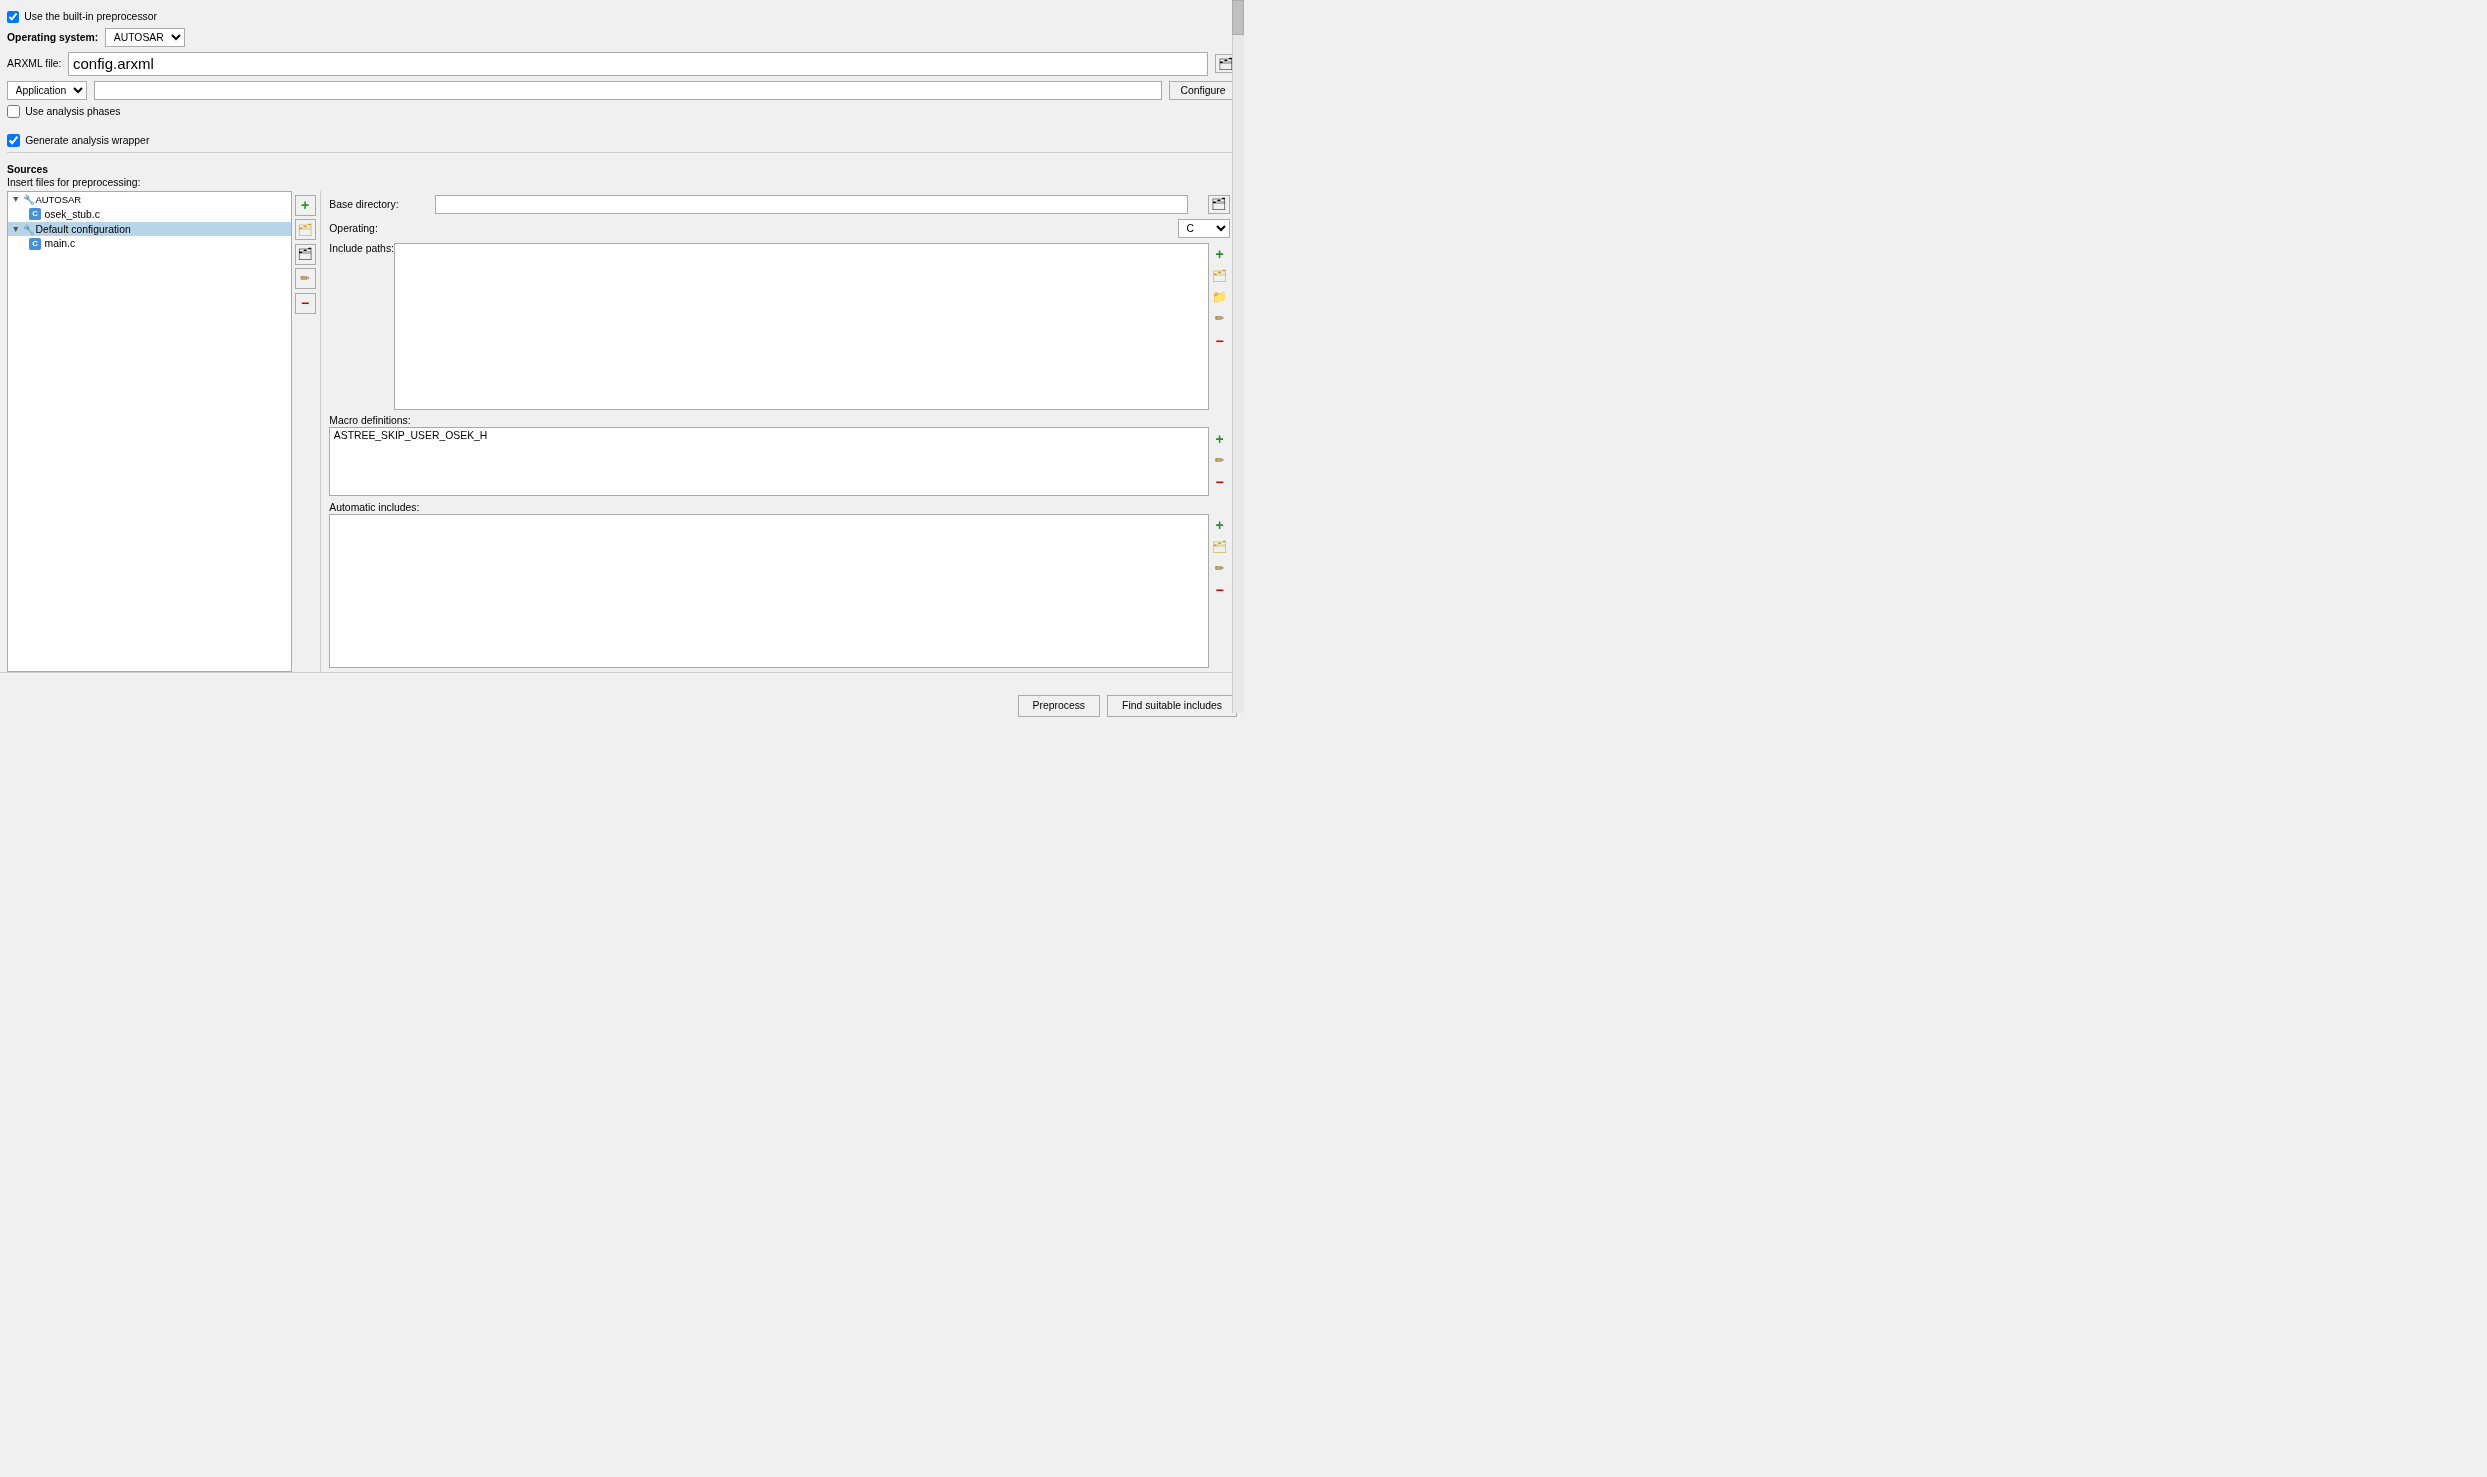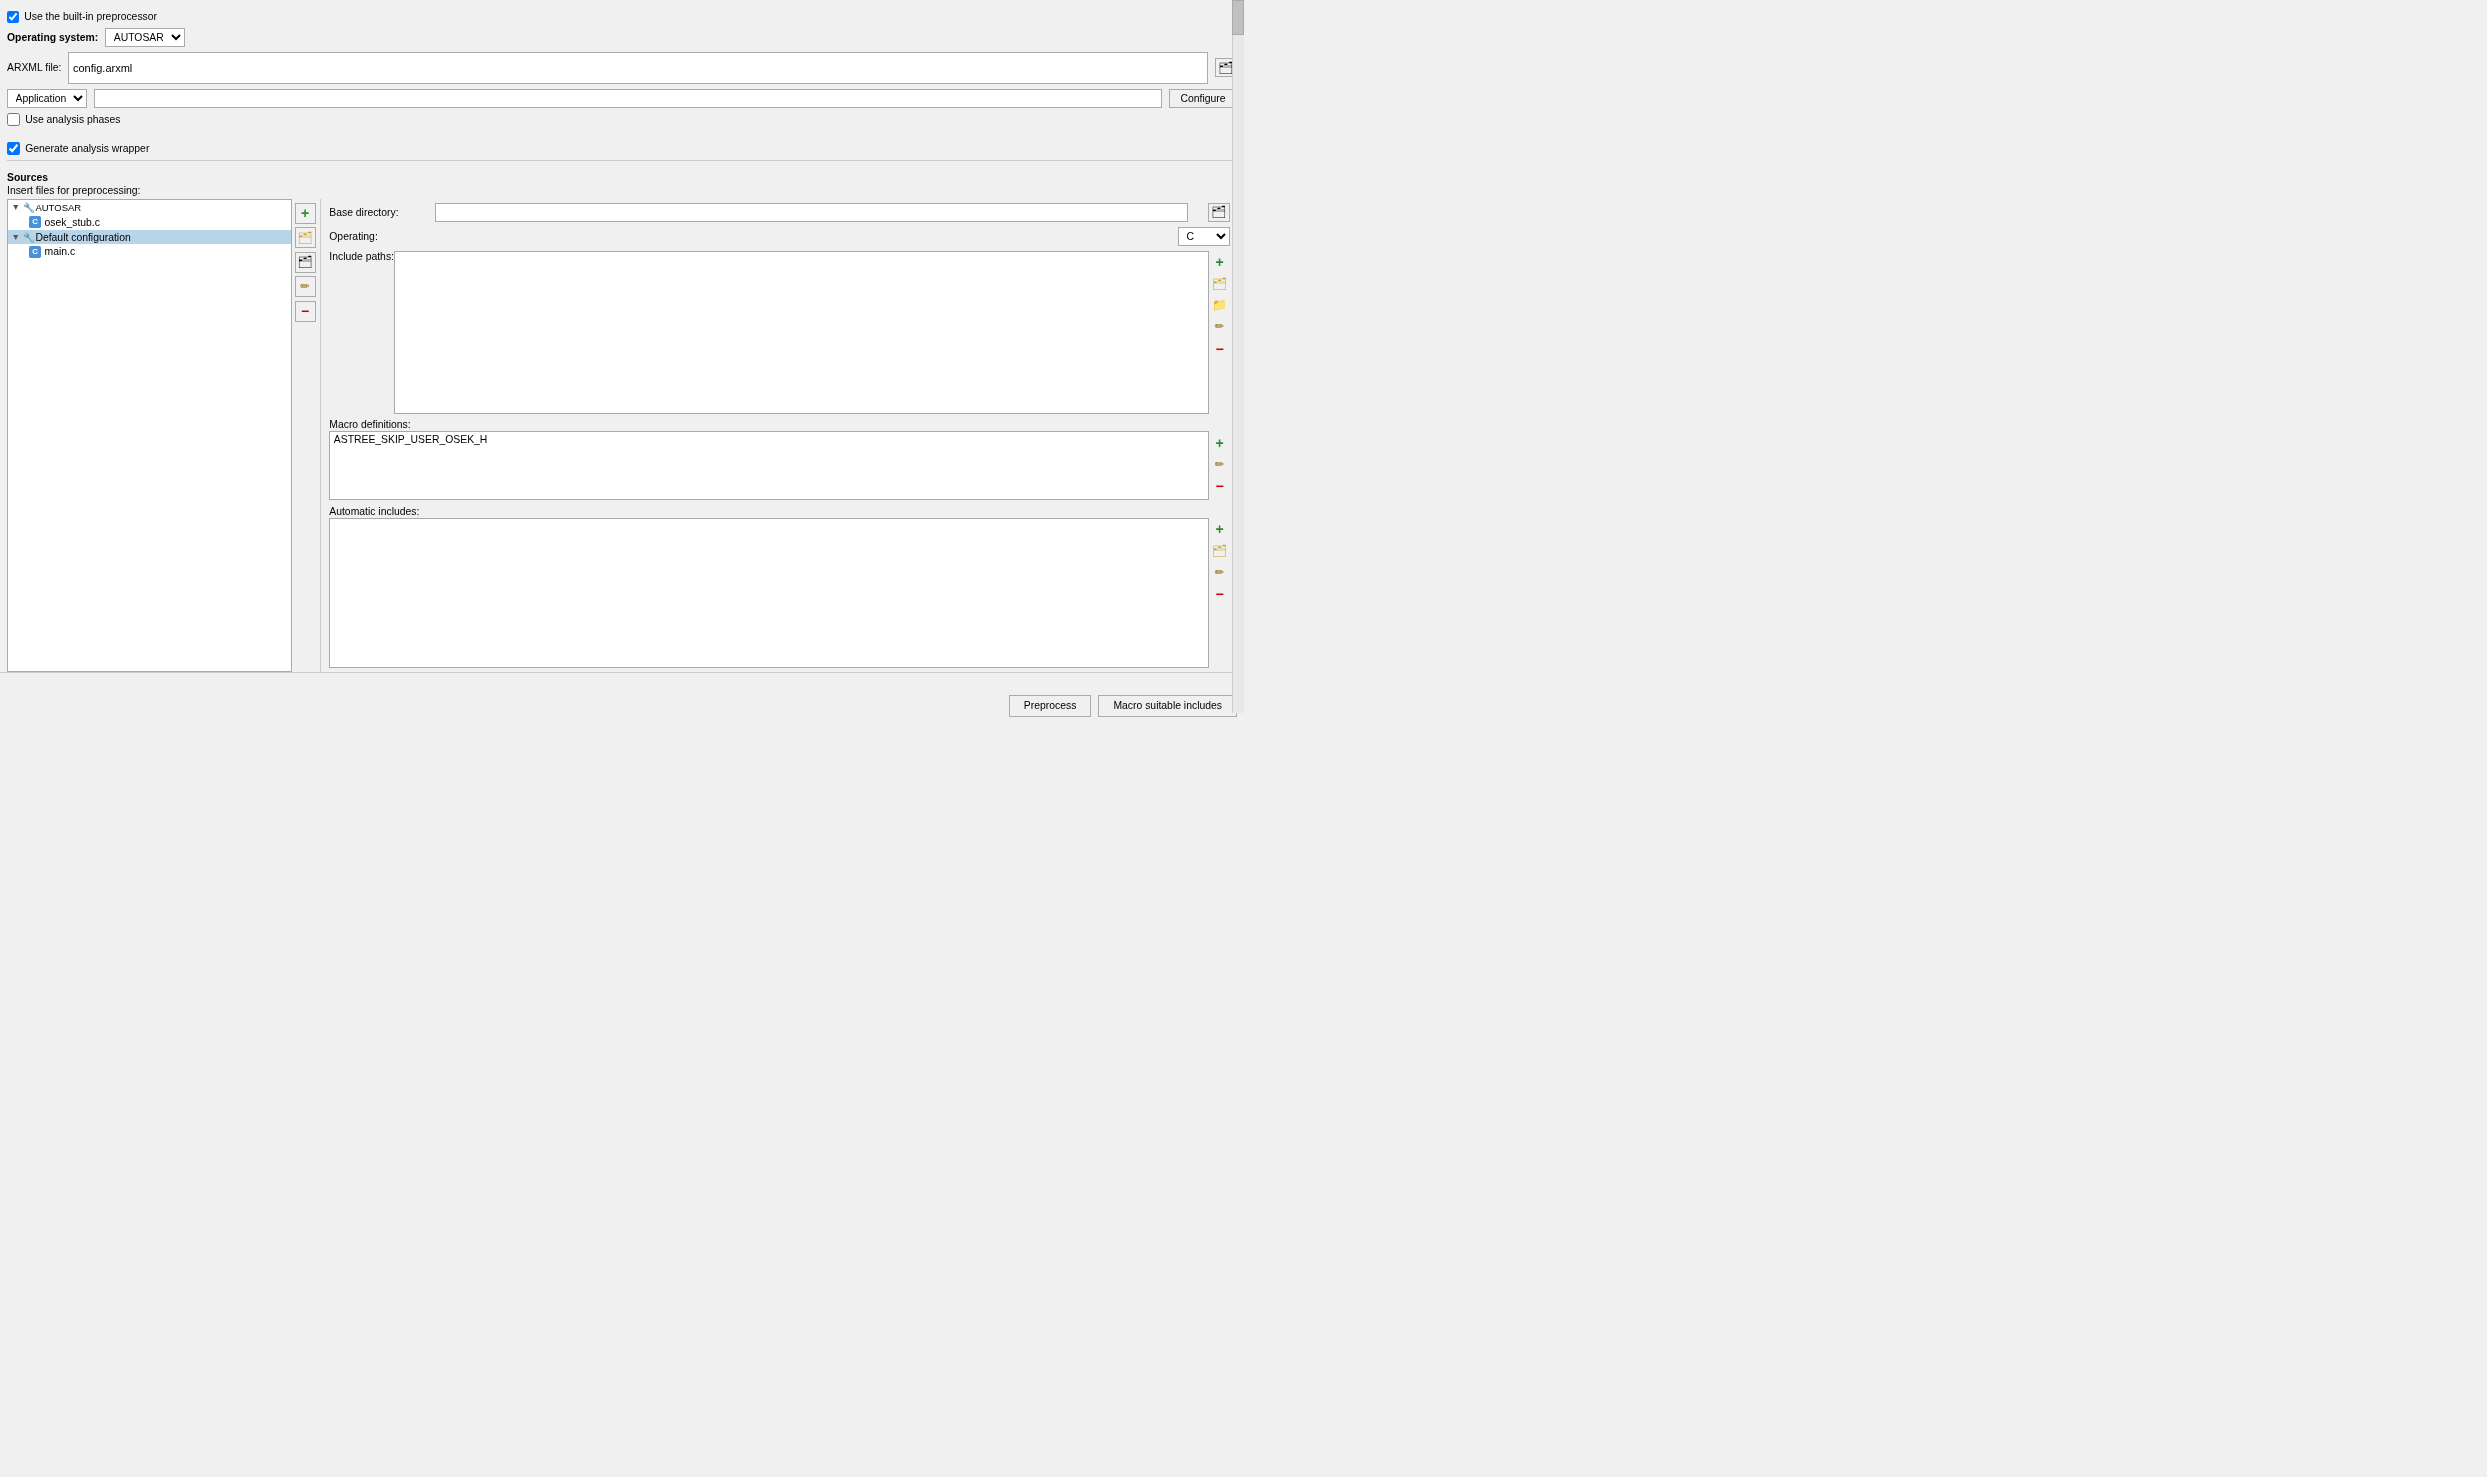--- a/index.html
+++ b/index.html
@@ -69,22 +69,22 @@
     }
     .arxml-label {
       font-size: 10.4px;
       min-width: 52px;
     }
     .arxml-input {
       flex: 1;
       border: 0.9px solid #aaa;
       background: #fff;
       padding: 1.7px 3.5px;
-      font-size: 11px;
-      height: 32px;
+      font-size: 15px;
+      height: 24px;
     }
     .folder-btn {
       width: 22.4px;
       height: 19px;
       border: 0.9px solid #aaa;
       background: #f0f0f0;
       cursor: pointer;
       display: flex;
       align-items: center;
       justify-content: center;
@@ -562,20 +562,20 @@
               </button>
             </div>
           </div>
         </div>
       </div>
     </div>
   </div>
 
   <div class="bottom-bar">
     <button class="bottom-btn">Preprocess</button>
-    <button class="bottom-btn">Macro suitable includes</button>
+    <button class="bottom-btn">Find suitable includes</button>
   </div>
 
   <div class="scrollbar-area">
     <div class="scrollbar-thumb"></div>
   </div>
 </div>
 
 
 </body></html>

